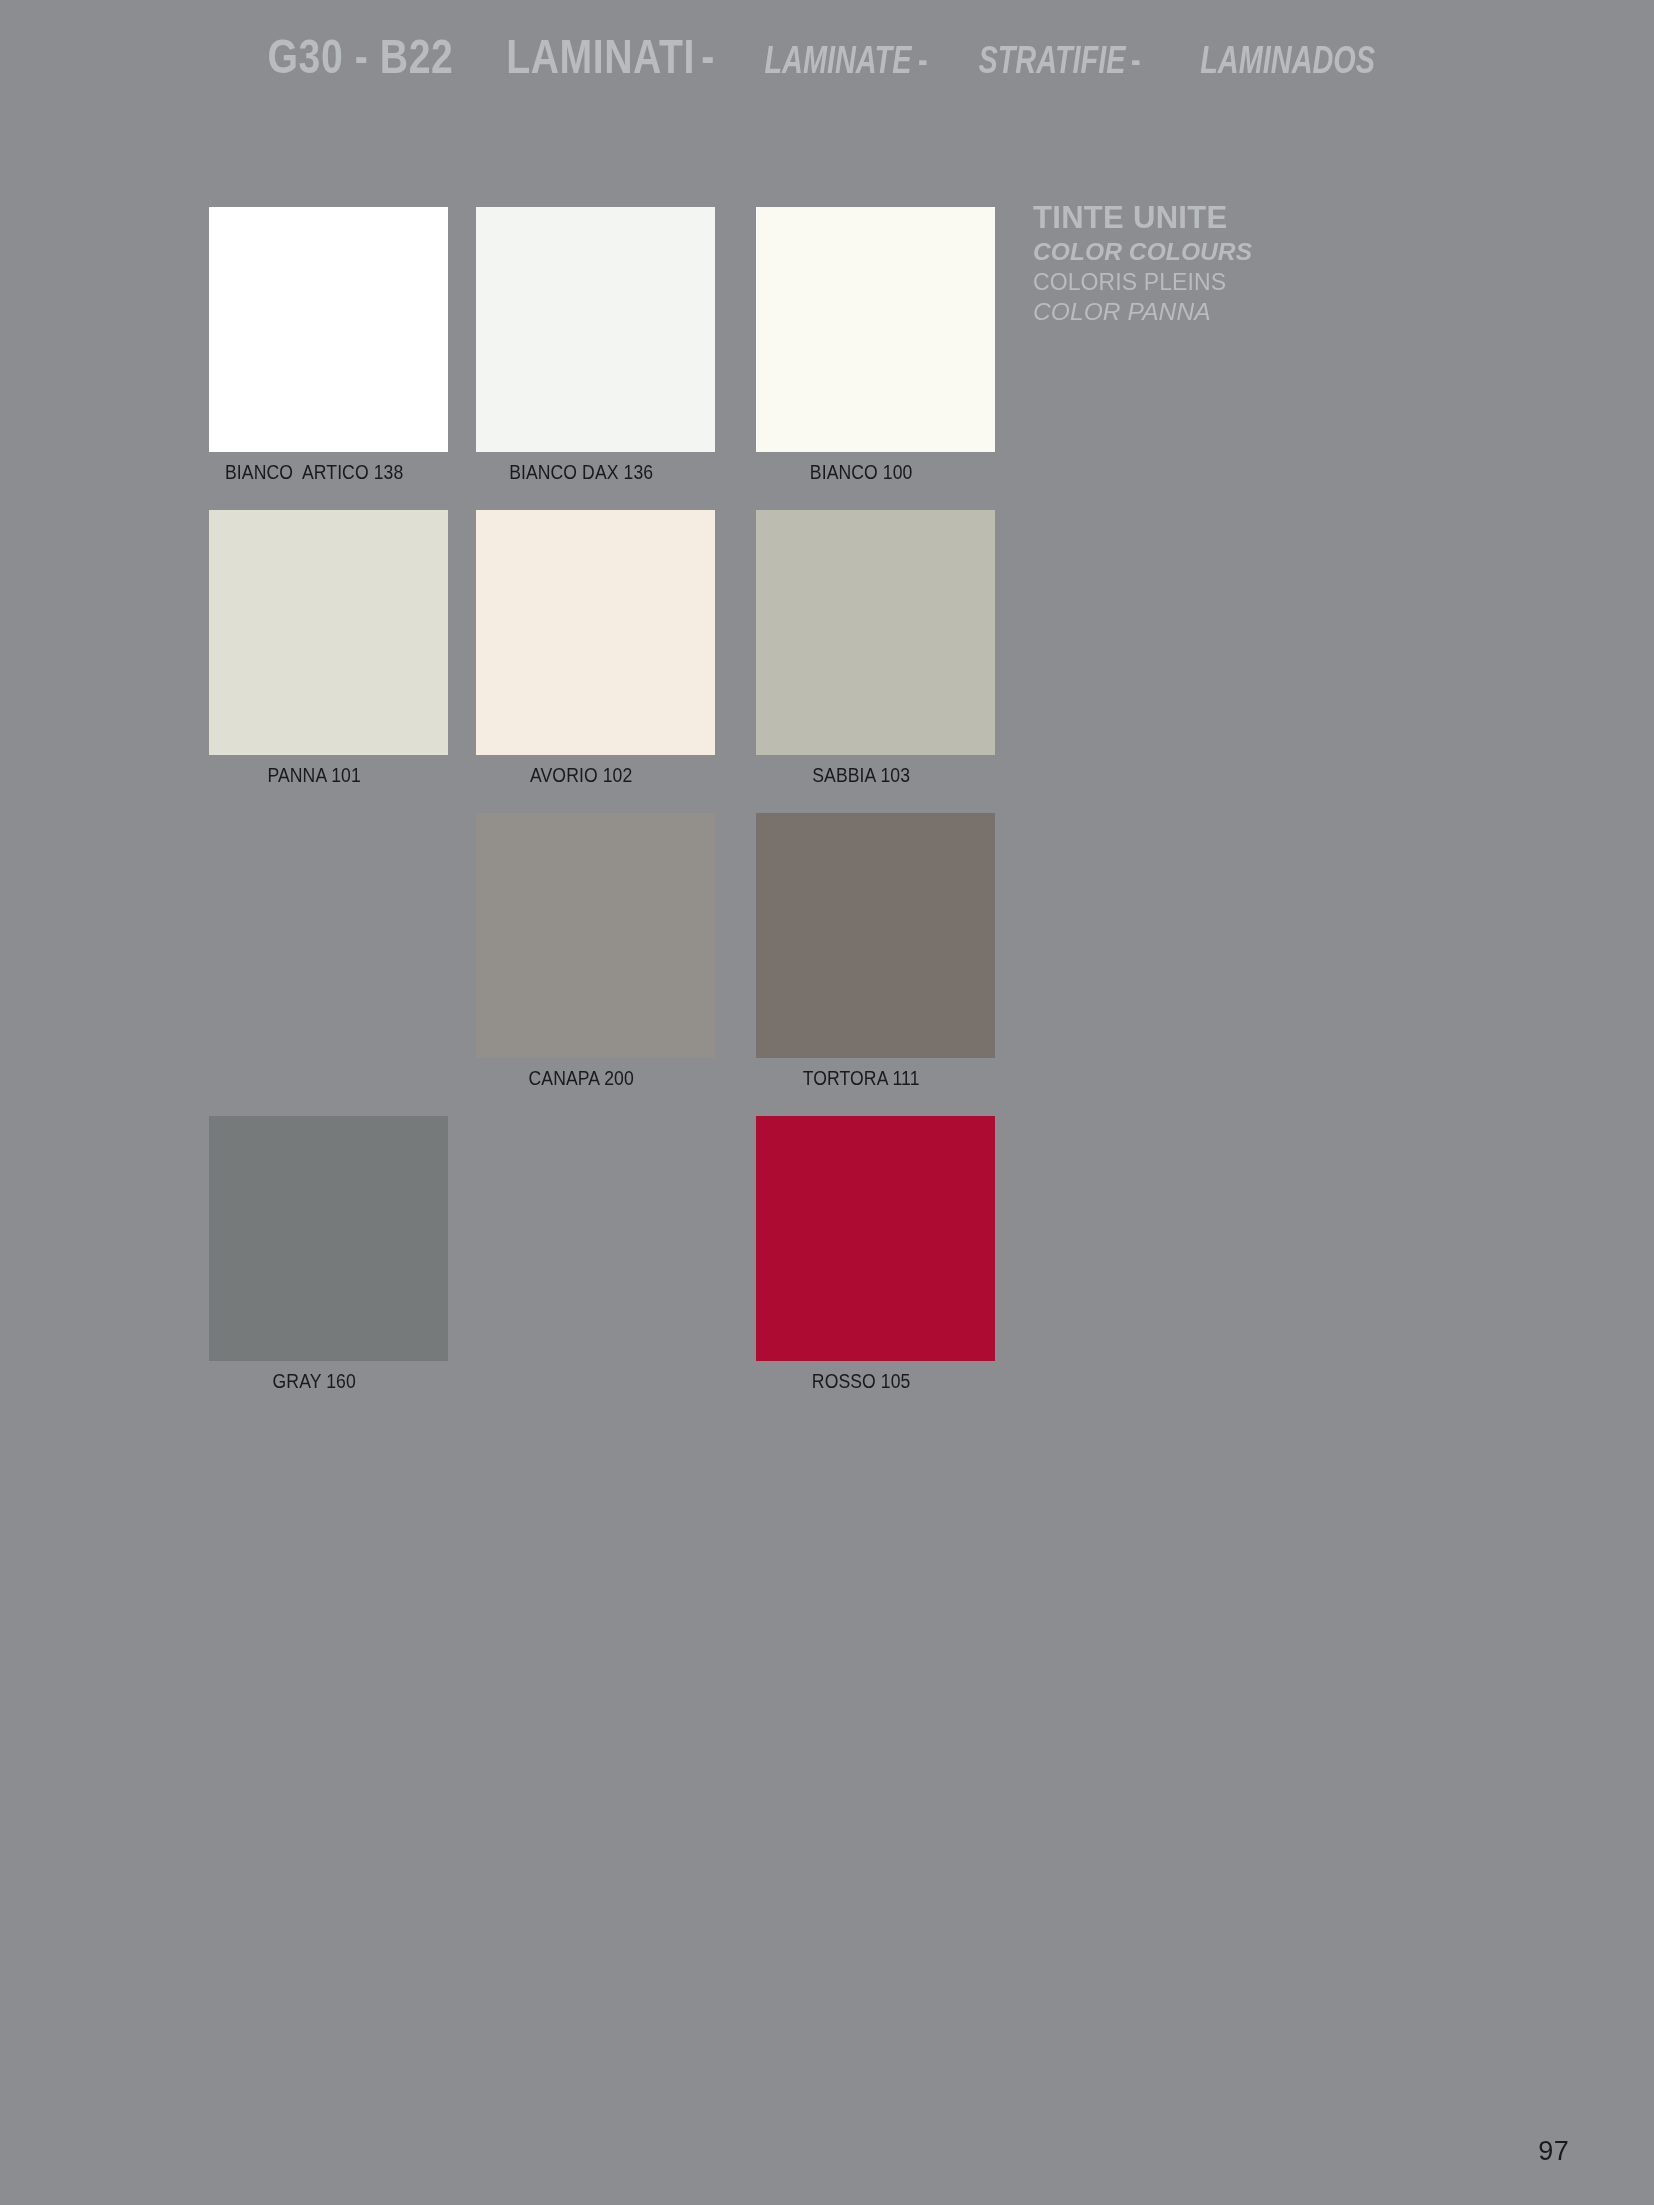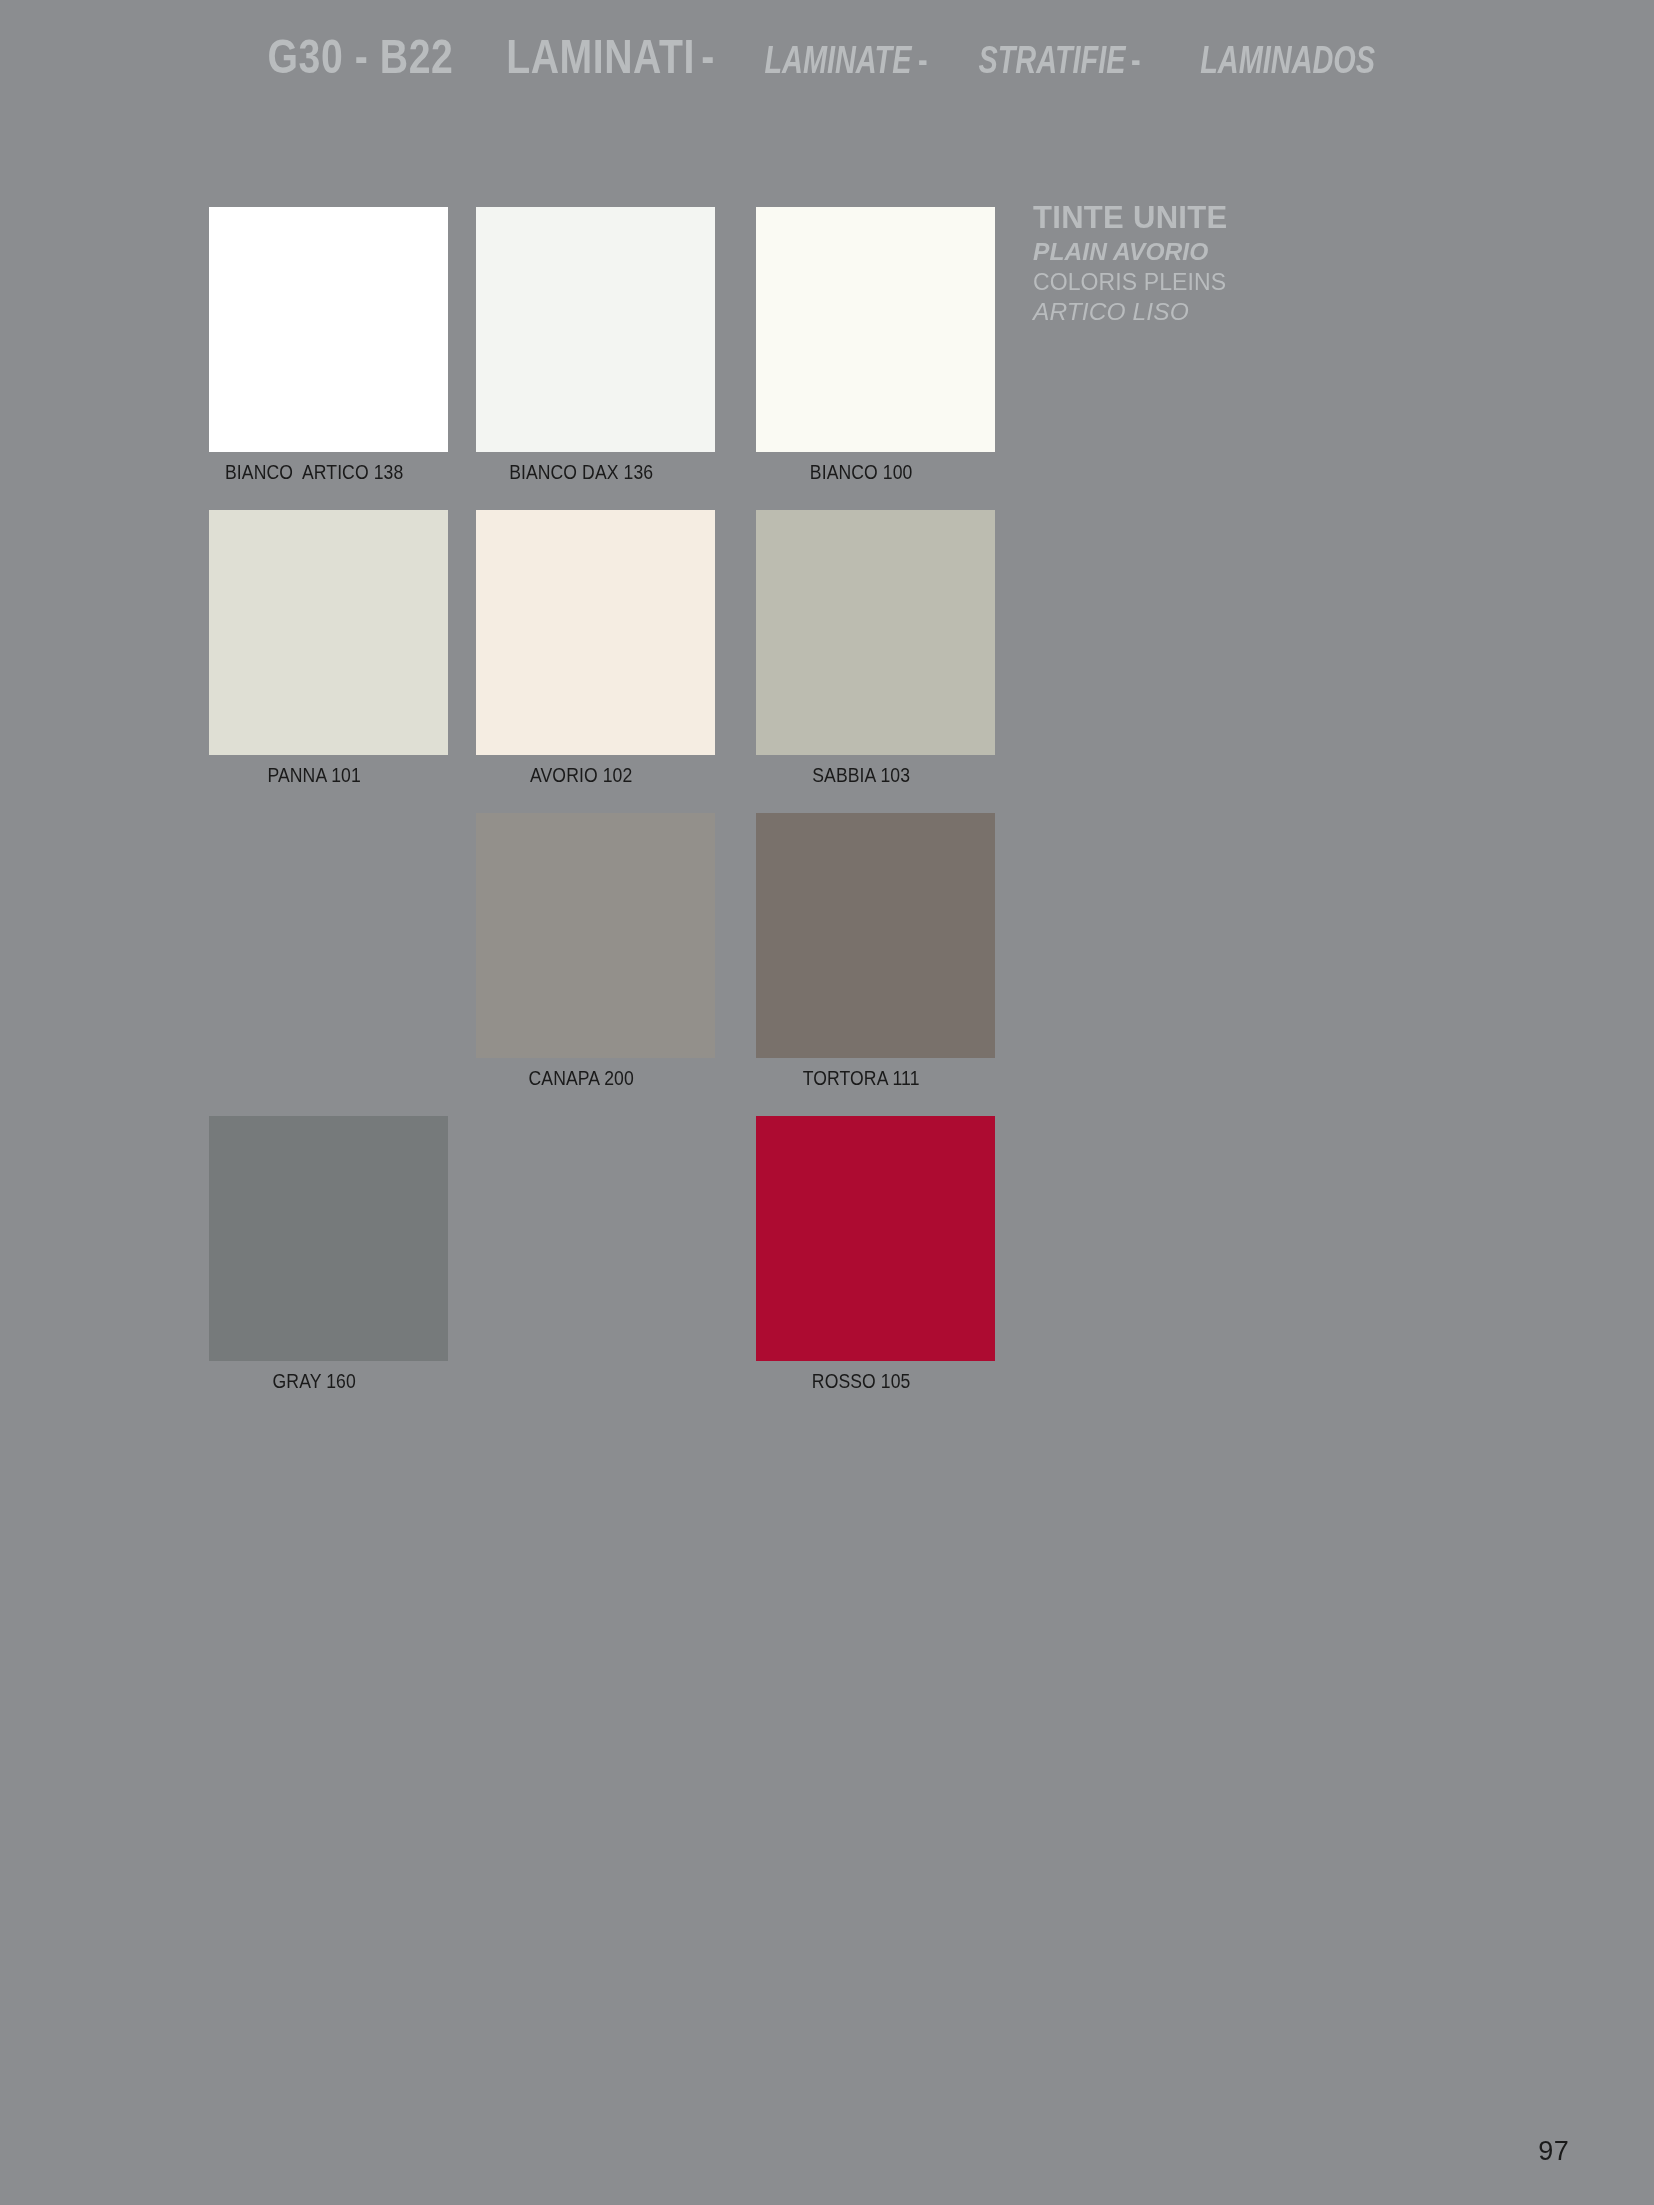--- a/index.html
+++ b/index.html
@@ -225,19 +225,19 @@
     <div class="swatch-cell col-2">
       <span class="swatch-chip" style="width:239px;height:245px;display:block;background-color:#ad0b31;"></span>
       <span class="swatch-label">ROSSO 105</span>
     </div>
   </div>
 
 </div>
 
 <div class="side-heading">
   <div class="sh-1">TINTE UNITE</div>
-  <div class="sh-2">PLAIN AVORIO</div>
+  <div class="sh-2">COLOR COLOURS</div>
   <div class="sh-3">COLORIS PLEINS</div>
-  <div class="sh-4">ARTICO LISO</div>
+  <div class="sh-4">COLOR PANNA</div>
 </div>
 
 <div class="page-number">97</div>
 
 
 </body></html>

